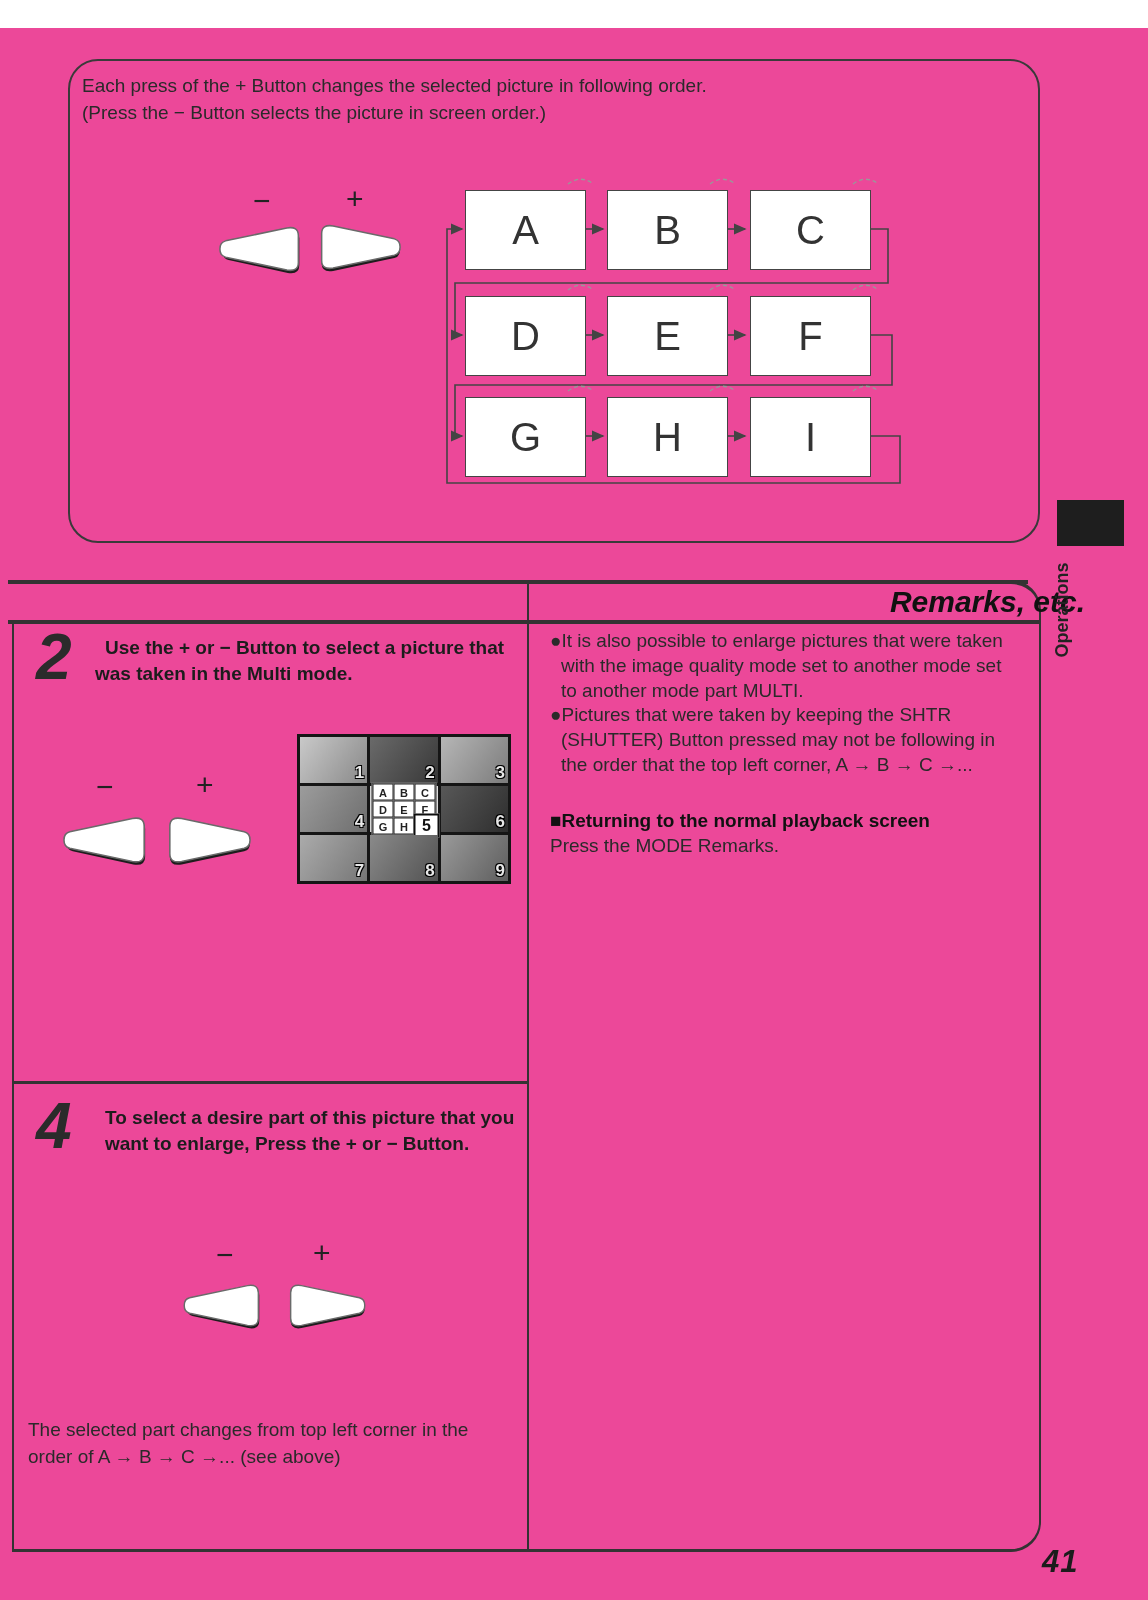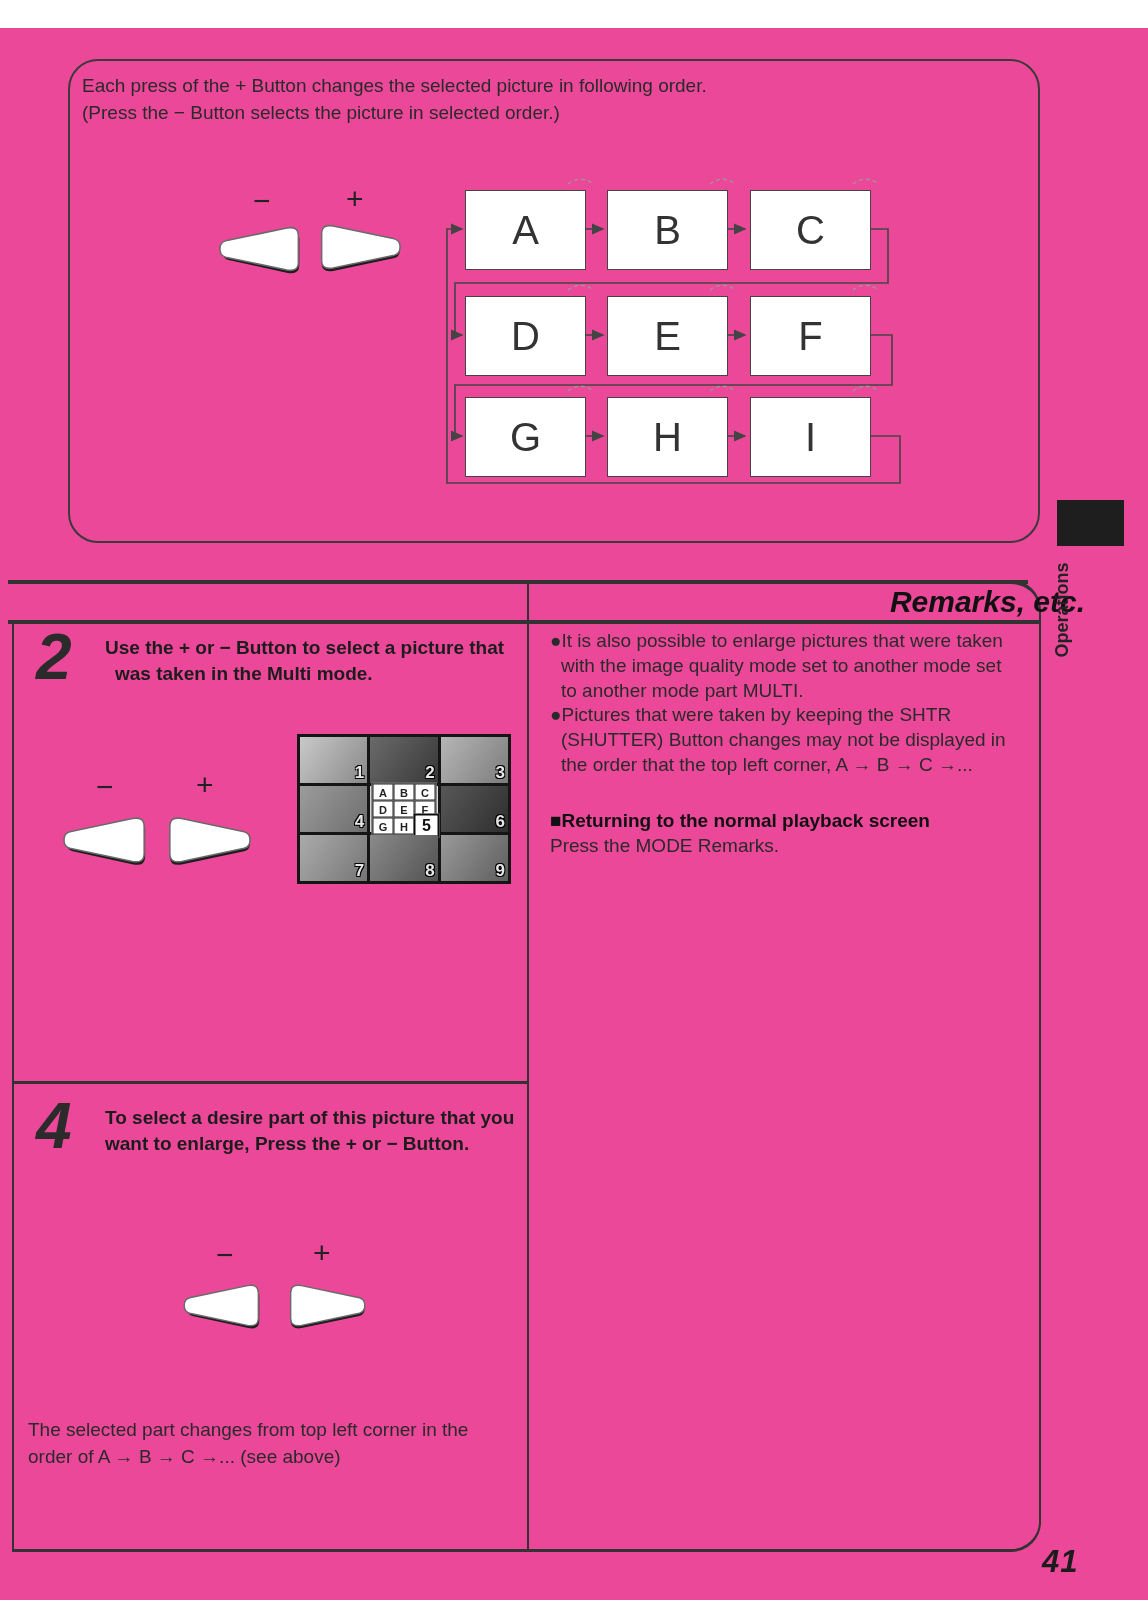--- a/index.html
+++ b/index.html
@@ -56,21 +56,21 @@
             font-style:italic;color:#1c1c1c;letter-spacing:1px;}
   svg{display:block;}
 </style>
 </head>
 <body>
 
 <div class="page">
 
   <div class="top-box">
     <div class="tb-line" style="top:14px;">Each press of the + Button changes the selected picture in following order.</div>
-    <div class="tb-line" style="top:41px;">(Press the − Button selects the picture in selected order.)</div>
+    <div class="tb-line" style="top:41px;">(Press the − Button selects the picture in screen order.)</div>
 
     <div class="sign" style="left:183px;top:125px;">−</div>
     <div class="sign" style="left:276px;top:123px;">+</div>
 
     <svg class="abs" style="left:148px;top:163px;" width="88" height="50" viewBox="0 0 92 52">
       <path d="M 11,20.5 L 73,7 Q 85,5 85,15 L 85,43 Q 85,53 73,51 L 11,37.5 Q 5,36 5,29 Q 5,22 11,20.5 Z" fill="#1d1d1d"></path>
       <path d="M 8,17.5 L 72,4 Q 84,2 84,12 L 84,40 Q 84,50 72,48 L 8,34.5 Q 2,33 2,26 Q 2,19 8,17.5 Z" fill="#fff" stroke="#6a6a6a" stroke-width="1.6"></path>
     </svg>
 
     <svg class="abs" style="left:244px;top:161px;" width="88" height="50" viewBox="0 0 92 52">
@@ -122,21 +122,21 @@
   <div class="rule" style="left:8px;top:552px;width:1020px;height:4px;"></div>
   <div class="right-panel"></div>
   <div class="rule" style="left:8px;top:592px;width:1031px;height:4px;"></div>
   <div class="left-panel"></div>
   <div class="rule" style="left:12px;top:1053px;width:515px;height:3px;"></div>
 
   <div class="remarks-title">Remarks, etc.</div>
 
   <div class="step-num" style="left:36px;top:597px;">2</div>
   <div class="step-head" style="left:105px;top:607px;">Use the + or − Button to select a picture that</div>
-  <div class="step-head" style="left:115px;top:633px;">was taken in the Multi mode.</div>
+  <div class="step-head" style="left:95px;top:633px;">was taken in the Multi mode.</div>
 
   <div class="sign" style="left:96px;top:744px;">−</div>
   <div class="sign" style="left:196px;top:742px;">+</div>
   <svg class="abs" style="left:62px;top:786px;" width="90" height="52" viewBox="0 0 92 52">
     <path d="M 11,20.5 L 73,7 Q 85,5 85,15 L 85,43 Q 85,53 73,51 L 11,37.5 Q 5,36 5,29 Q 5,22 11,20.5 Z" fill="#1d1d1d"></path>
     <path d="M 8,17.5 L 72,4 Q 84,2 84,12 L 84,40 Q 84,50 72,48 L 8,34.5 Q 2,33 2,26 Q 2,19 8,17.5 Z" fill="#fff" stroke="#6a6a6a" stroke-width="1.6"></path>
   </svg>
   <svg class="abs" style="left:162px;top:786px;" width="90" height="52" viewBox="0 0 92 52">
     <path d="M 87,20.5 L 23,7 Q 11,5 11,15 L 11,43 Q 11,53 23,51 L 87,37.5 Q 93,36 93,29 Q 93,22 87,20.5 Z" fill="#1d1d1d" transform="translate(-3,0)"></path>
     <path d="M 84,17.5 L 20,4 Q 8,2 8,12 L 8,40 Q 8,50 20,48 L 84,34.5 Q 90,33 90,26 Q 90,19 84,17.5 Z" fill="#fff" stroke="#6a6a6a" stroke-width="1.6"></path>
@@ -202,21 +202,21 @@
   <div class="body-text" style="left:28px;top:1388px;">
     <div>The selected part changes from top left corner in the</div>
     <div>order of A → B → C →... (see above)</div>
   </div>
 
   <div class="remarks-text">
     <div class="first">●It is also possible to enlarge pictures that were taken</div>
     <div class="cont">with the image quality mode set to another mode set</div>
     <div class="cont">to another mode part MULTI.</div>
     <div class="first">●Pictures that were taken by keeping the SHTR</div>
-    <div class="cont">(SHUTTER) Button changes may not be displayed in</div>
+    <div class="cont">(SHUTTER) Button pressed may not be following in</div>
     <div class="cont">the order that the top left corner, A → B → C →...</div>
     <div class="ret-head">■Returning to the normal playback screen</div>
     <div class="first">Press the MODE Remarks.</div>
   </div>
 
   <div class="side-tab"></div>
   <div class="side-label">Operations</div>
   <div class="page-num">41</div>
 
 </div>

